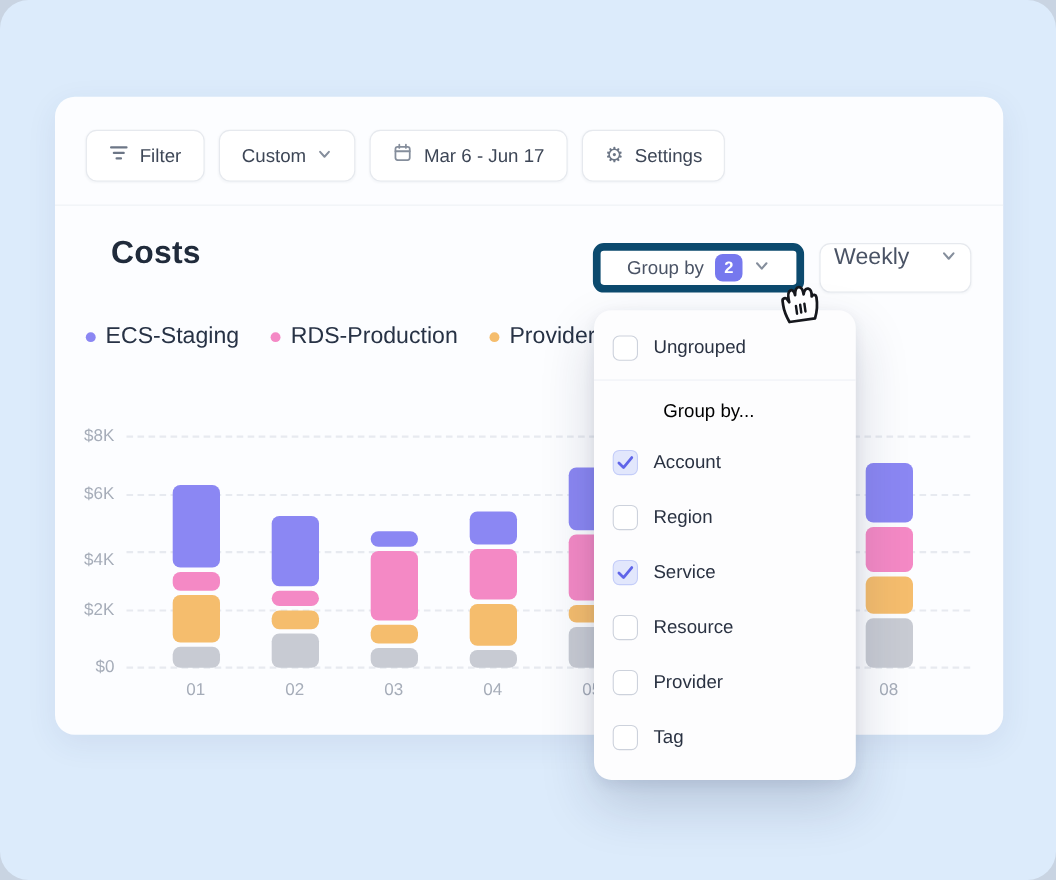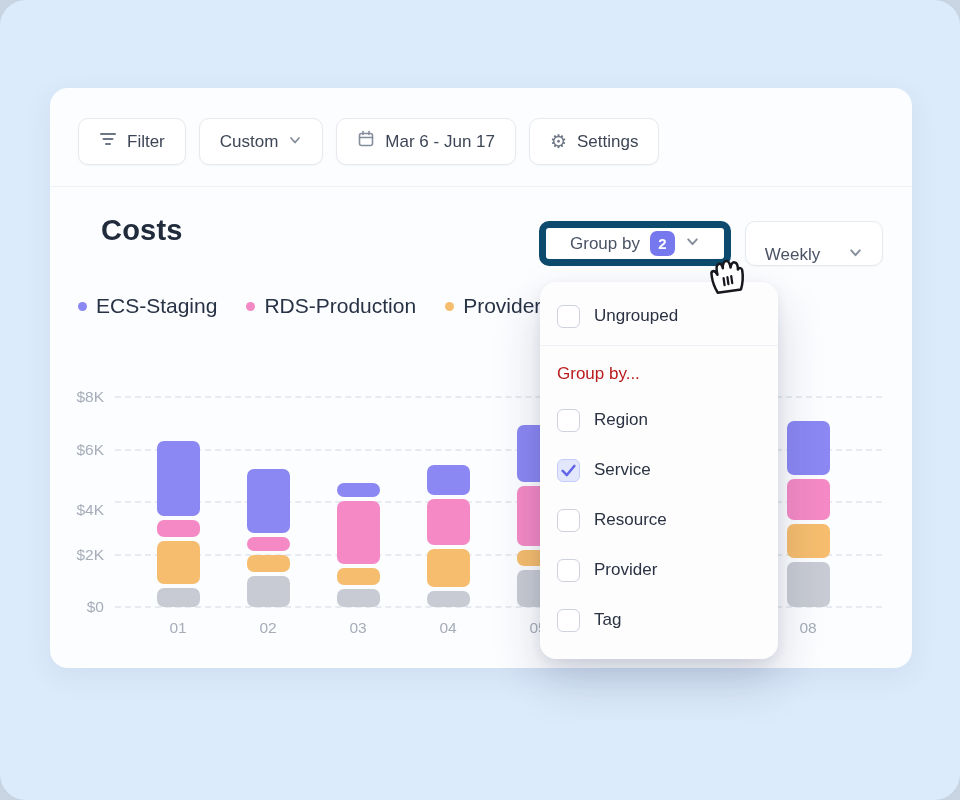--- a/index.html
+++ b/index.html
@@ -39,22 +39,22 @@
     font-size:17px; font-weight:500; color:#4a5365; cursor:pointer; z-index:10;
   }
   .count-badge {
     min-width:25px; height:25px; border-radius:7px; background:#7678ee; color:#fff;
     font-size:15px; font-weight:600; display:inline-flex; align-items:center; justify-content:center;
     padding:0 6px;
   }
   .weekly-btn {
     position:absolute; left:695px; top:133px; width:138px; height:45px;
     background:#fff; border:1px solid #e6e9ee; border-radius:10px;
-    display:flex; align-items:flex-end; justify-content:center; gap:28px;
-    font-size:17px; font-weight:500; color:#4a5365; cursor:pointer;
+    display:flex; align-items:flex-start; justify-content:center; gap:28px;
+    font-size:21px; font-weight:500; color:#4a5365; cursor:pointer;
     box-shadow:0 1px 2px rgba(30,40,70,.04);
   }
 
   
   .legend { position:absolute; left:28px; top:206px; display:flex; gap:29px; }
   .legend-item { display:flex; align-items:center; gap:9px; font-size:21px; font-weight:500; color:#273245; cursor:pointer; }
   .legend-dot { width:9px; height:9px; border-radius:50%; }
 
   
   .chart { position:absolute; left:0; top:0; width:100%; height:100%; }
@@ -65,21 +65,21 @@
 
   
   .panel {
     position:absolute; left:540px; top:282px; width:238px; z-index:40;
     background:#fdfdfe; border-radius:16px;
     box-shadow:0 22px 48px rgba(25,40,80,.18), 0 4px 12px rgba(25,40,80,.08);
     padding:10px 0 14px;
   }
   .panel-row { height:48px; display:flex; align-items:center; gap:14px; padding:0 17px; font-size:17px; color:#2a3242; cursor:pointer; }
   .panel-divider { height:1px; background:#eef1f5; margin:5px 0 9px; }
-  .panel-section-label { padding:9px 17px 11px; font-size:17px; color:#b91c1c; }
+  .panel-section-label { padding:9px 17px 11px; font-size:17px; color:#000000;margin-left:46px; }
   .panel-item { height:50px; display:flex; align-items:center; gap:14px; padding:0 17px; font-size:17px; color:#2a3242; cursor:pointer; }
   .cb {
     width:23px; height:23px; border-radius:6px; flex:0 0 auto;
     border:1.5px solid #cdd2dc; background:#fff;
     display:inline-flex; align-items:center; justify-content:center;
   }
   .cb.checked { background:#e2e7fc; border-color:#c4cdf9; }
 
   
   .cursor { position:absolute; left:702px; top:244px; z-index:60; pointer-events:none; }
@@ -223,20 +223,28 @@
 
   <div class="panel">
     <div class="panel-row">
       <span class="cb" id="ungrouped-cb"></span>
       <span>Ungrouped</span>
     </div>
     <div class="panel-divider"></div>
     <div class="panel-section-label">Group by...</div>
     <div id="menu-items">
         <div class="panel-item">
+          <span class="cb checked">
+            <svg width="15" height="13" viewBox="0 0 18 15" fill="none" stroke="#6065e9" stroke-width="3" stroke-linecap="round" stroke-linejoin="round">
+              <polyline points="2,8 7,13 16,2"></polyline>
+            </svg>
+          </span>
+          <span>Account</span>
+        </div>
+        <div class="panel-item">
           <span class="cb"></span>
           <span>Region</span>
         </div>
         <div class="panel-item">
           <span class="cb checked">
             <svg width="15" height="13" viewBox="0 0 18 15" fill="none" stroke="#6065e9" stroke-width="3" stroke-linecap="round" stroke-linejoin="round">
               <polyline points="2,8 7,13 16,2"></polyline>
             </svg>
           </span>
           <span>Service</span>

